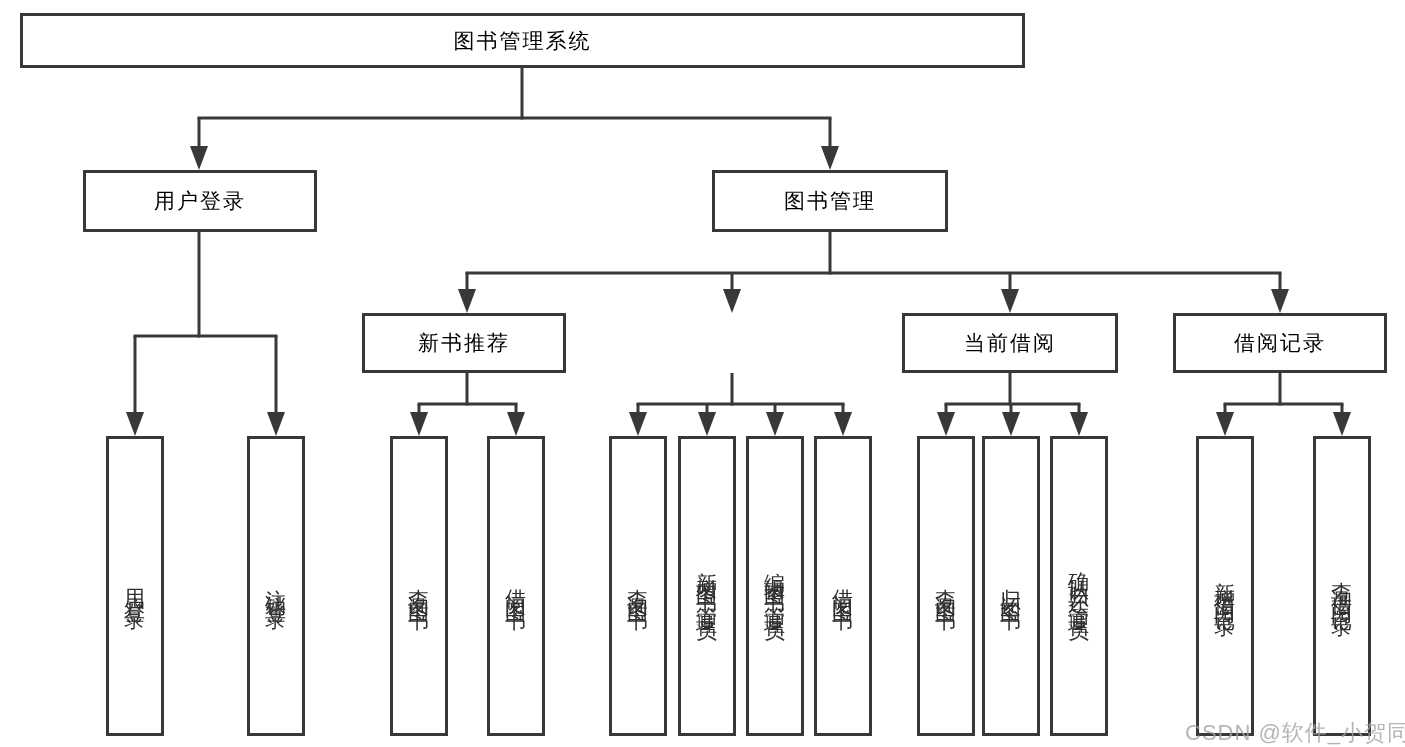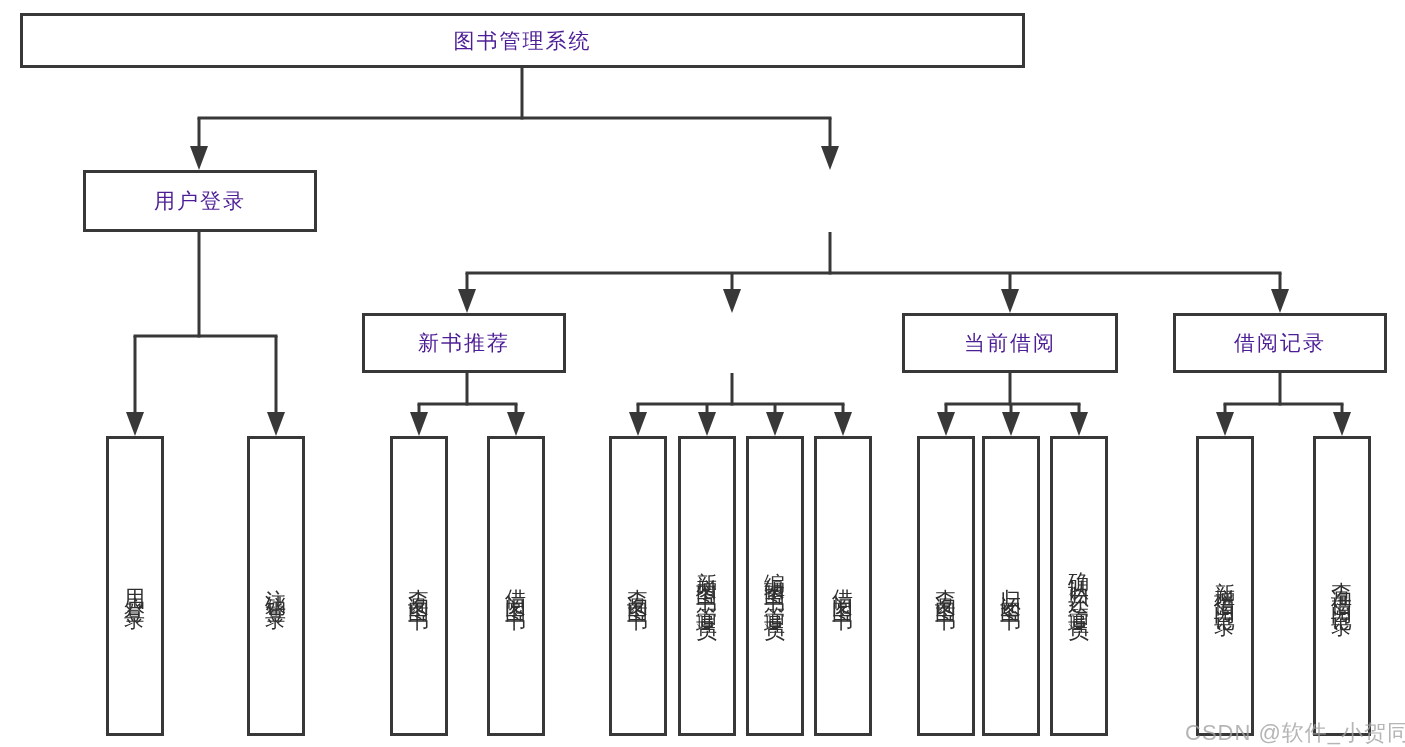--- a/index.html
+++ b/index.html
@@ -23,21 +23,21 @@
     pointer-events: none;
   }
   .node {
     position: absolute;
     box-sizing: border-box;
     border: 3px solid #383838;
     background: #ffffff;
     display: flex;
     align-items: center;
     justify-content: center;
-    color: #4c1d95;
+    color: #000000;
     font-size: 21px;
     letter-spacing: 2px;
     white-space: nowrap;
   }
   .node-root   { left: 20px;  top: 13px;  width: 1005px; height: 55px; }
   .node-l2     { top: 170px; height: 62px; }
   .node-l3     { top: 313px; height: 60px; }
   .leaf {
     position: absolute;
     box-sizing: border-box;
@@ -148,20 +148,21 @@
       <line x1="1225" y1="404" x2="1225" y2="416"></line>
       <polygon points="1225,436 1216,412 1234,412"></polygon>
       <line x1="1342" y1="404" x2="1342" y2="416"></line>
       <polygon points="1342,436 1333,412 1351,412"></polygon>
     </g>
   </svg>
 
   <div class="node node-root">图书管理系统</div>
 
   <div class="node node-l2" style="left:83px; width:234px;">用户登录</div>
+  <div class="node node-l2" style="left:712px; width:236px;">图书管理</div>
 
   <div class="node node-l3" style="left:362px; width:204px;">新书推荐</div>
   <div class="node node-l3" style="left:902px; width:216px;">当前借阅</div>
   <div class="node node-l3" style="left:1173px; width:214px;">借阅记录</div>
 
   <div class="leaf" style="left:106px;">
     <span>用户登录</span>
   </div>
   <div class="leaf" style="left:247px;">
     <span>注销登录</span>

